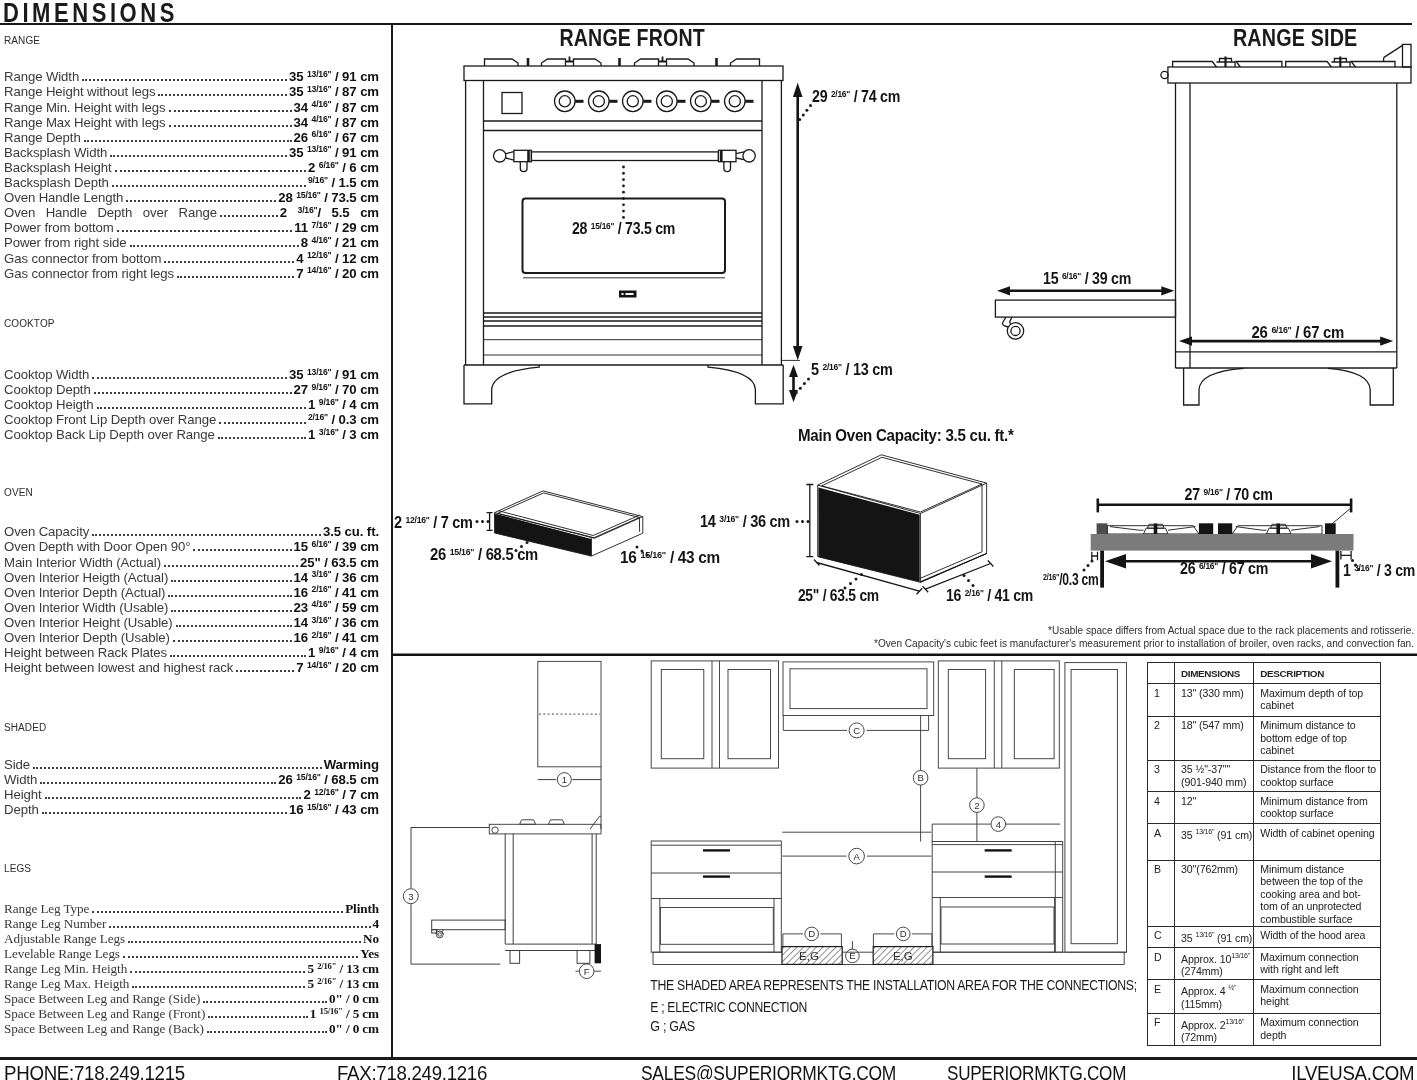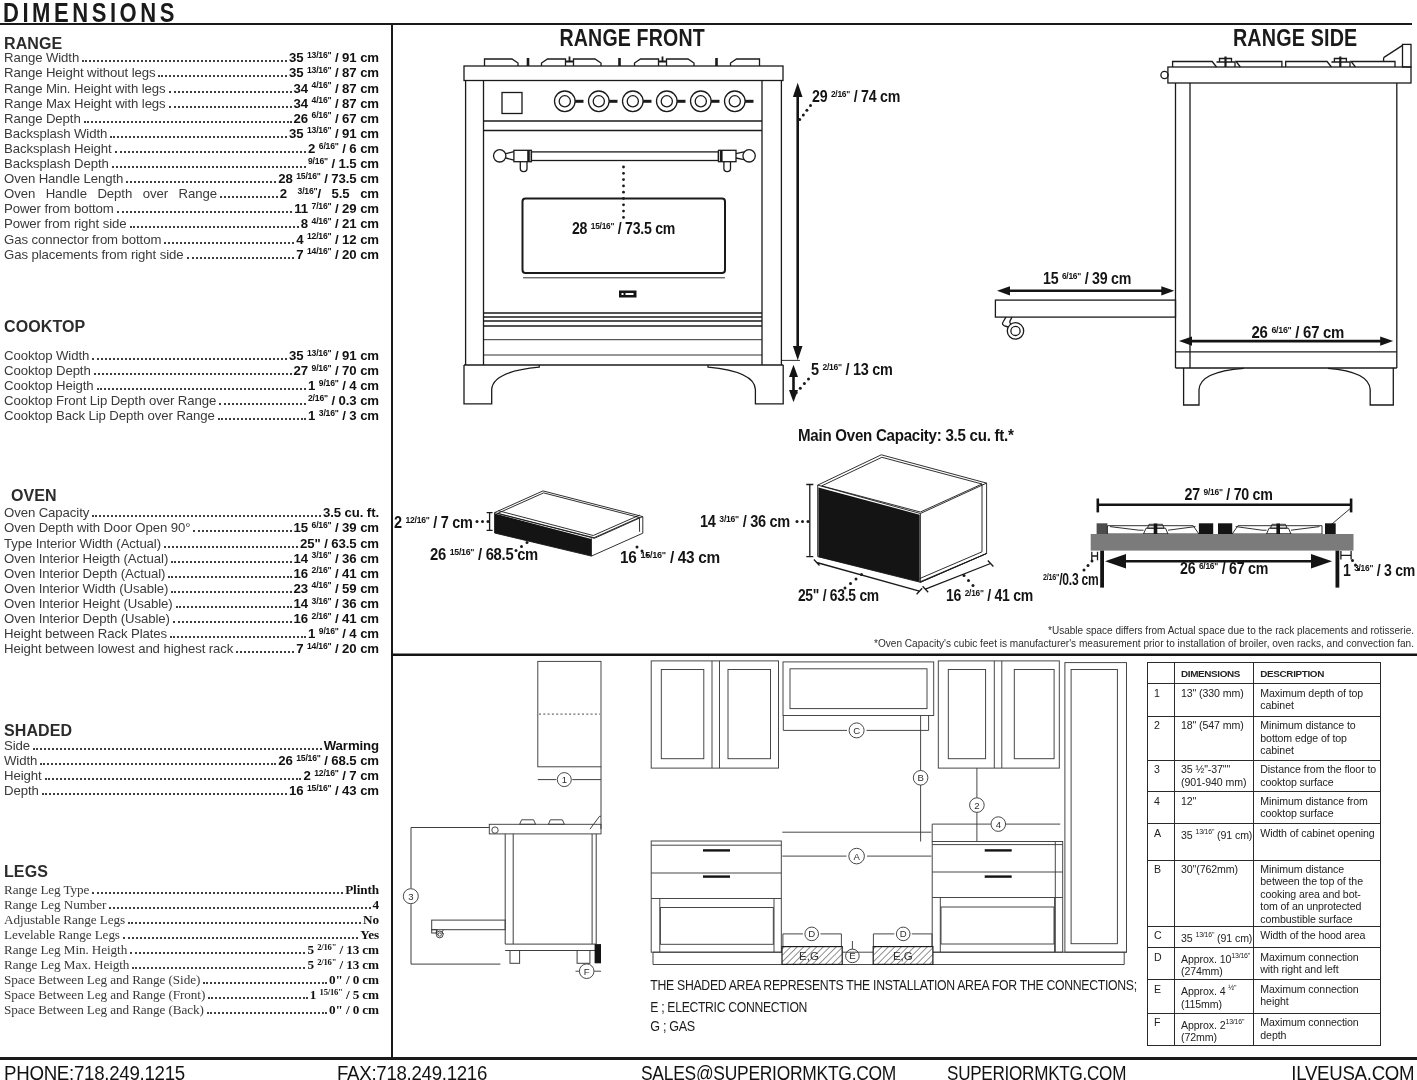--- a/index.html
+++ b/index.html
@@ -1,22 +1,22 @@
 <!DOCTYPE html>
 <html><head><meta charset="utf-8">
 <style>
 html,body{margin:0;padding:0;background:#fff;}
 body{width:1417px;height:1080px;position:relative;overflow:hidden;
   font-family:"Liberation Sans",sans-serif;-webkit-font-smoothing:antialiased;}
 .abs{position:absolute;}
 
-#leftcol .sechead{position:absolute;left:4px;font-weight:700;font-size:16px;color:#2c2c2c;letter-spacing:.1px;}
+#leftcol .sechead{position:absolute;left:4px;font-weight:400;font-size:10px;color:#2c2c2c;letter-spacing:.1px;}
 .rows{position:absolute;left:4px;width:375px;}
 .row{display:flex;align-items:baseline;height:15.1px;line-height:15.1px;font-size:13.2px;color:#3a3a3a;white-space:nowrap;}
-.row .lab{flex:0 0 auto;letter-spacing:-0.1px;}
+.row .lab{flex:0 0 auto;letter-spacing:-0.1px;margin-top:19px;}
 .row .dots{flex:1 1 auto;border-bottom:2px dotted #3f3f3f;margin:0 2px 2px 3px;min-width:6px;}
 .row .val{flex:0 0 auto;font-weight:700;color:#111;letter-spacing:-0.1px;}
 sup.f{font-size:8.6px;font-weight:700;position:relative;top:-4.4px;vertical-align:baseline;letter-spacing:-0.2px;}
 
 #spectable{position:absolute;left:1147px;top:662px;border-collapse:collapse;table-layout:fixed;}
 #spectable td{border:1.6px solid #2a2a2a;font-size:10.6px;line-height:12.4px;color:#222;
   vertical-align:top;padding:2.5px 1px 0 6px;overflow:hidden;letter-spacing:-0.1px;}
 #spectable .nw{white-space:nowrap;}
 #spectable td.hd{font-weight:700;font-size:9.9px;letter-spacing:-0.35px;padding-top:4.5px;}
 #spectable sup{font-size:7px;letter-spacing:-0.2px;}
@@ -94,21 +94,21 @@
         <span class="lab">Power from right side</span>
         <span class="dots"></span>
         <span class="val">8 <sup class="f">4/16"</sup> / 21 cm</span>
       </div>
 <div class="row">
         <span class="lab">Gas connector from bottom</span>
         <span class="dots"></span>
         <span class="val">4 <sup class="f">12/16"</sup> / 12 cm</span>
       </div>
 <div class="row">
-        <span class="lab">Gas placements from right side</span>
+        <span class="lab">Gas connector from right legs</span>
         <span class="dots"></span>
         <span class="val">7 <sup class="f">14/16"</sup> / 20 cm</span>
       </div>
 </div>
 
 <div class="sechead" style="top:318px;">COOKTOP</div>
 <div class="rows" style="top:348px;">
 <div class="row">
         <span class="lab">Cooktop Width</span>
         <span class="dots"></span>
@@ -129,34 +129,34 @@
         <span class="dots"></span>
         <span class="val"><sup class="f">2/16"</sup> / 0.3 cm</span>
       </div>
 <div class="row">
         <span class="lab">Cooktop Back Lip Depth over Range</span>
         <span class="dots"></span>
         <span class="val">1 <sup class="f">3/16"</sup> / 3 cm</span>
       </div>
 </div>
 
-<div class="sechead" style="top:487px;margin-left:7px;">OVEN</div>
+<div class="sechead" style="top:487px;">OVEN</div>
 <div class="rows" style="top:505.4px;">
 <div class="row">
         <span class="lab">Oven Capacity</span>
         <span class="dots"></span>
         <span class="val">3.5 cu. ft.</span>
       </div>
 <div class="row">
         <span class="lab">Oven Depth with Door Open 90°</span>
         <span class="dots"></span>
         <span class="val">15 <sup class="f">6/16"</sup> / 39 cm</span>
       </div>
 <div class="row">
-        <span class="lab">Type Interior Width (Actual)</span>
+        <span class="lab">Main Interior Width (Actual)</span>
         <span class="dots"></span>
         <span class="val">25" / 63.5 cm</span>
       </div>
 <div class="row">
         <span class="lab">Oven Interior Heigth (Actual)</span>
         <span class="dots"></span>
         <span class="val">14 <sup class="f">3/16"</sup> / 36 cm</span>
       </div>
 <div class="row">
         <span class="lab">Oven Interior Depth (Actual)</span>

